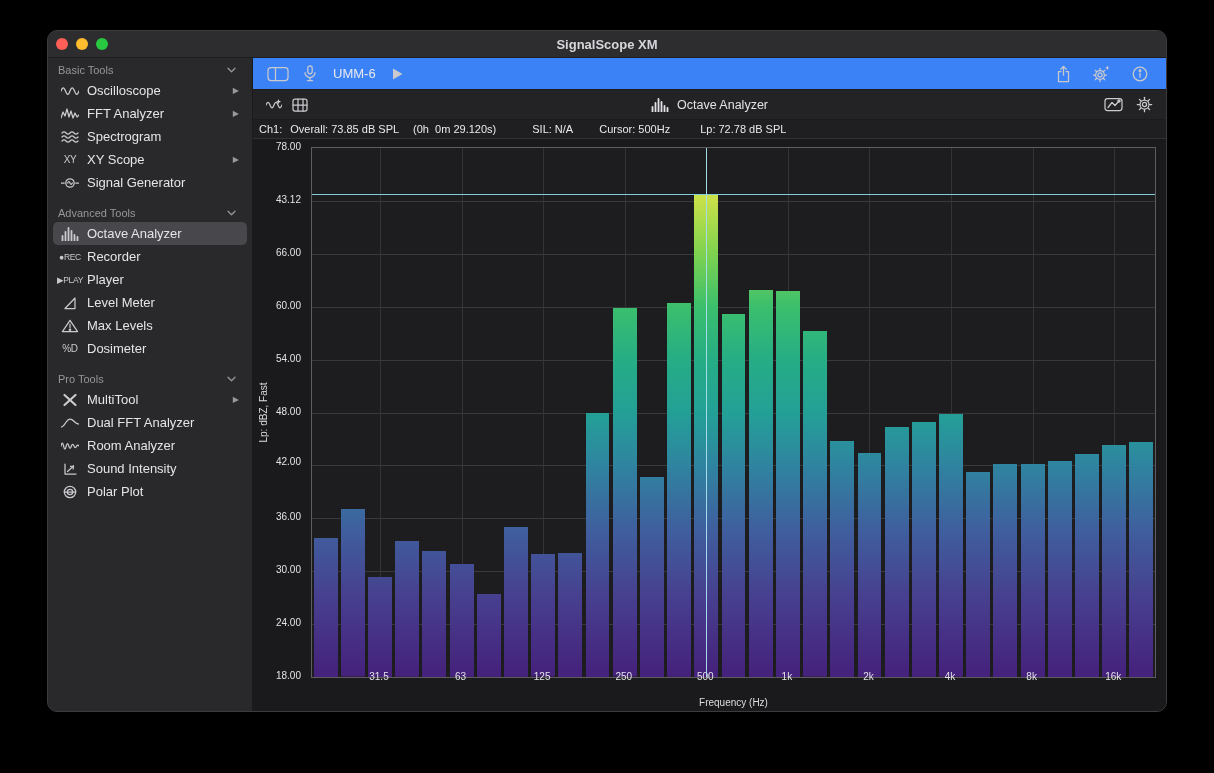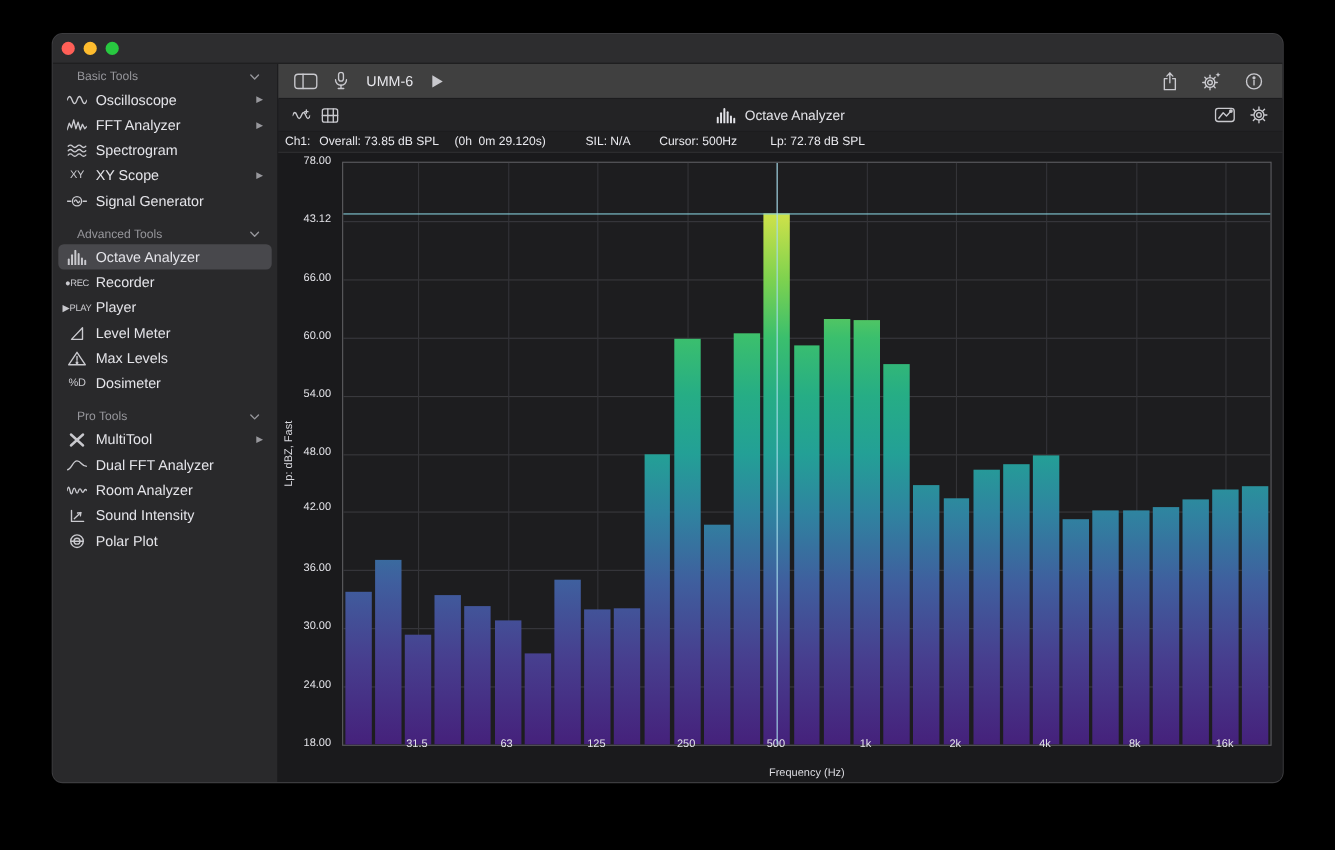--- a/index.html
+++ b/index.html
@@ -12,35 +12,35 @@
     border-bottom:1px solid #1d1d1f;}
   .traffic{position:absolute;left:8px;top:7px;display:flex;gap:8px;}
   .tl{width:12px;height:12px;border-radius:50%;}
   .tl.red{background:#ff5f57}.tl.yellow{background:#febc2e}.tl.green{background:#28c840}
   .win-title{flex:1;text-align:center;font-size:13px;font-weight:600;color:#d6d6db;}
   .content{display:flex;height:653px;}
   
   .sidebar{width:205px;min-width:205px;background:#29292b;border-right:1px solid #1b1b1d;
     padding-top:4px;box-sizing:border-box;}
   .sec-header{display:flex;align-items:center;justify-content:space-between;
-    padding:2px 16px 3px 22px;color:#96969b;font-size:11px;}
+    padding:2px 16px 3px 10px;color:#96969b;font-size:11px;}
   .sec-gap{height:11px;}
   .item{display:flex;align-items:center;height:23px;margin:0 5px;padding:0 8px 0 3px;
     border-radius:5px;color:#e4e4e9;font-size:13px;}
   .item.selected{background:#48484c;}
   .icon-cell{width:28px;display:flex;justify-content:center;align-items:flex-start;color:#c9c9ce;}
   .item .label{flex:1;margin-left:3px;white-space:nowrap;}
   .disclosure{color:#98989d;font-size:8px;line-height:1;}
   .ticon{font-size:10px;color:#c9c9ce;letter-spacing:-0.3px;}
   .ticon.tiny{font-size:8.5px;}
   svg{display:block;}
   .stroke{fill:none;stroke:currentColor;stroke-width:1.25;stroke-linecap:round;stroke-linejoin:round;}
   
   .main{flex:1;display:flex;flex-direction:column;min-width:0;background:#1a1a1c;}
-  .toolbar1{height:31px;background:#404040;border-bottom:1px solid #1c1c1e;display:flex;
+  .toolbar1{height:31px;background:#3b82f6;border-bottom:1px solid #1c1c1e;display:flex;
     align-items:center;padding:0 14px;color:#cbcbd0;}
   .tb-left{display:flex;align-items:center;gap:15px;}
   .device-name{font-size:13px;color:#e8e8ed;margin-left:2px;}
   .tb-right{margin-left:auto;display:flex;align-items:center;gap:21px;padding-right:4px;}
   .tbtn{display:flex;align-items:center;justify-content:center;color:#c9c9ce;cursor:default;}
   .toolbar2{height:29px;background:#232325;border-bottom:1px solid #1c1c1e;position:relative;
     display:flex;align-items:center;justify-content:center;color:#c9c9ce;}
   .tb2-left{position:absolute;left:13px;display:flex;align-items:center;gap:10px;}
   .tb2-right{position:absolute;right:13px;display:flex;align-items:center;gap:13px;}
   .tb2-title{display:flex;align-items:center;gap:8px;font-size:12.5px;color:#e2e2e7;}
@@ -74,20 +74,21 @@
 <body>
 
 <div class="window">
 
   <div class="titlebar">
     <div class="traffic">
       <span class="tl red"></span>
       <span class="tl yellow"></span>
       <span class="tl green"></span>
     </div>
+    <div class="win-title">SignalScope XM</div>
   </div>
 
   <div class="content">
 
     <aside class="sidebar">
 
       <div class="sec-header">
         <span>Basic Tools</span>
         <svg class="stroke" width="9" height="6" viewBox="0 0 9 6">
             <polyline points="1,1.2 4.5,4.8 8,1.2"></polyline>

